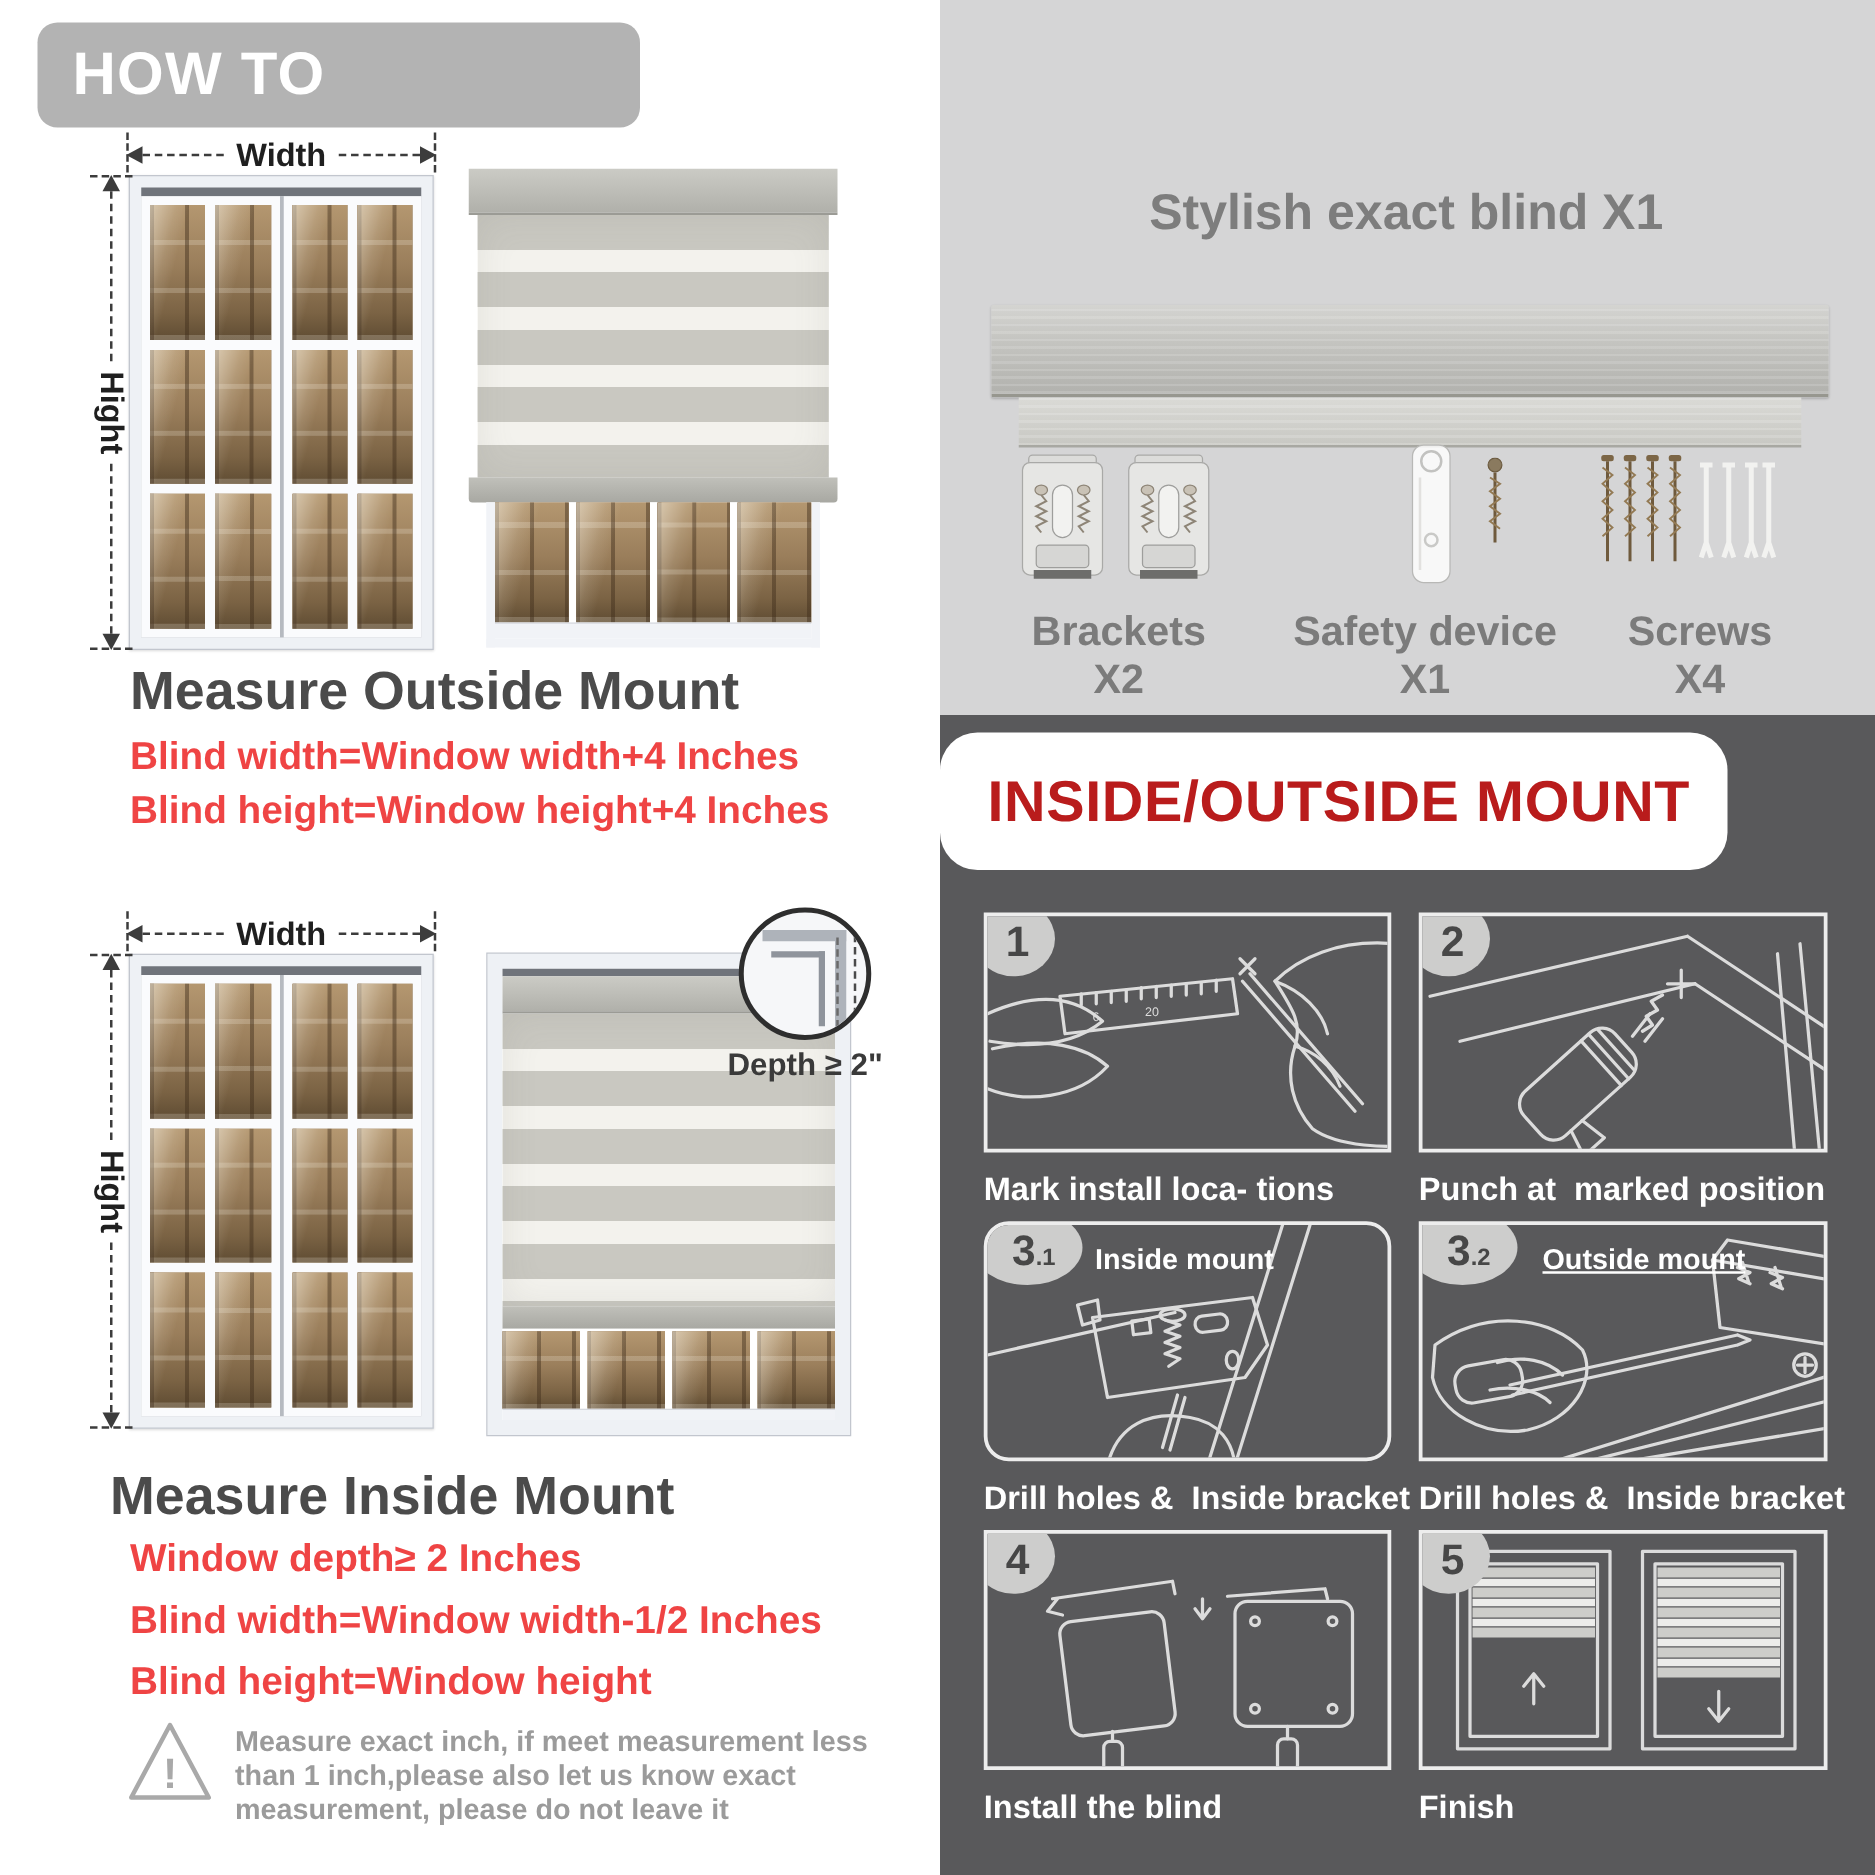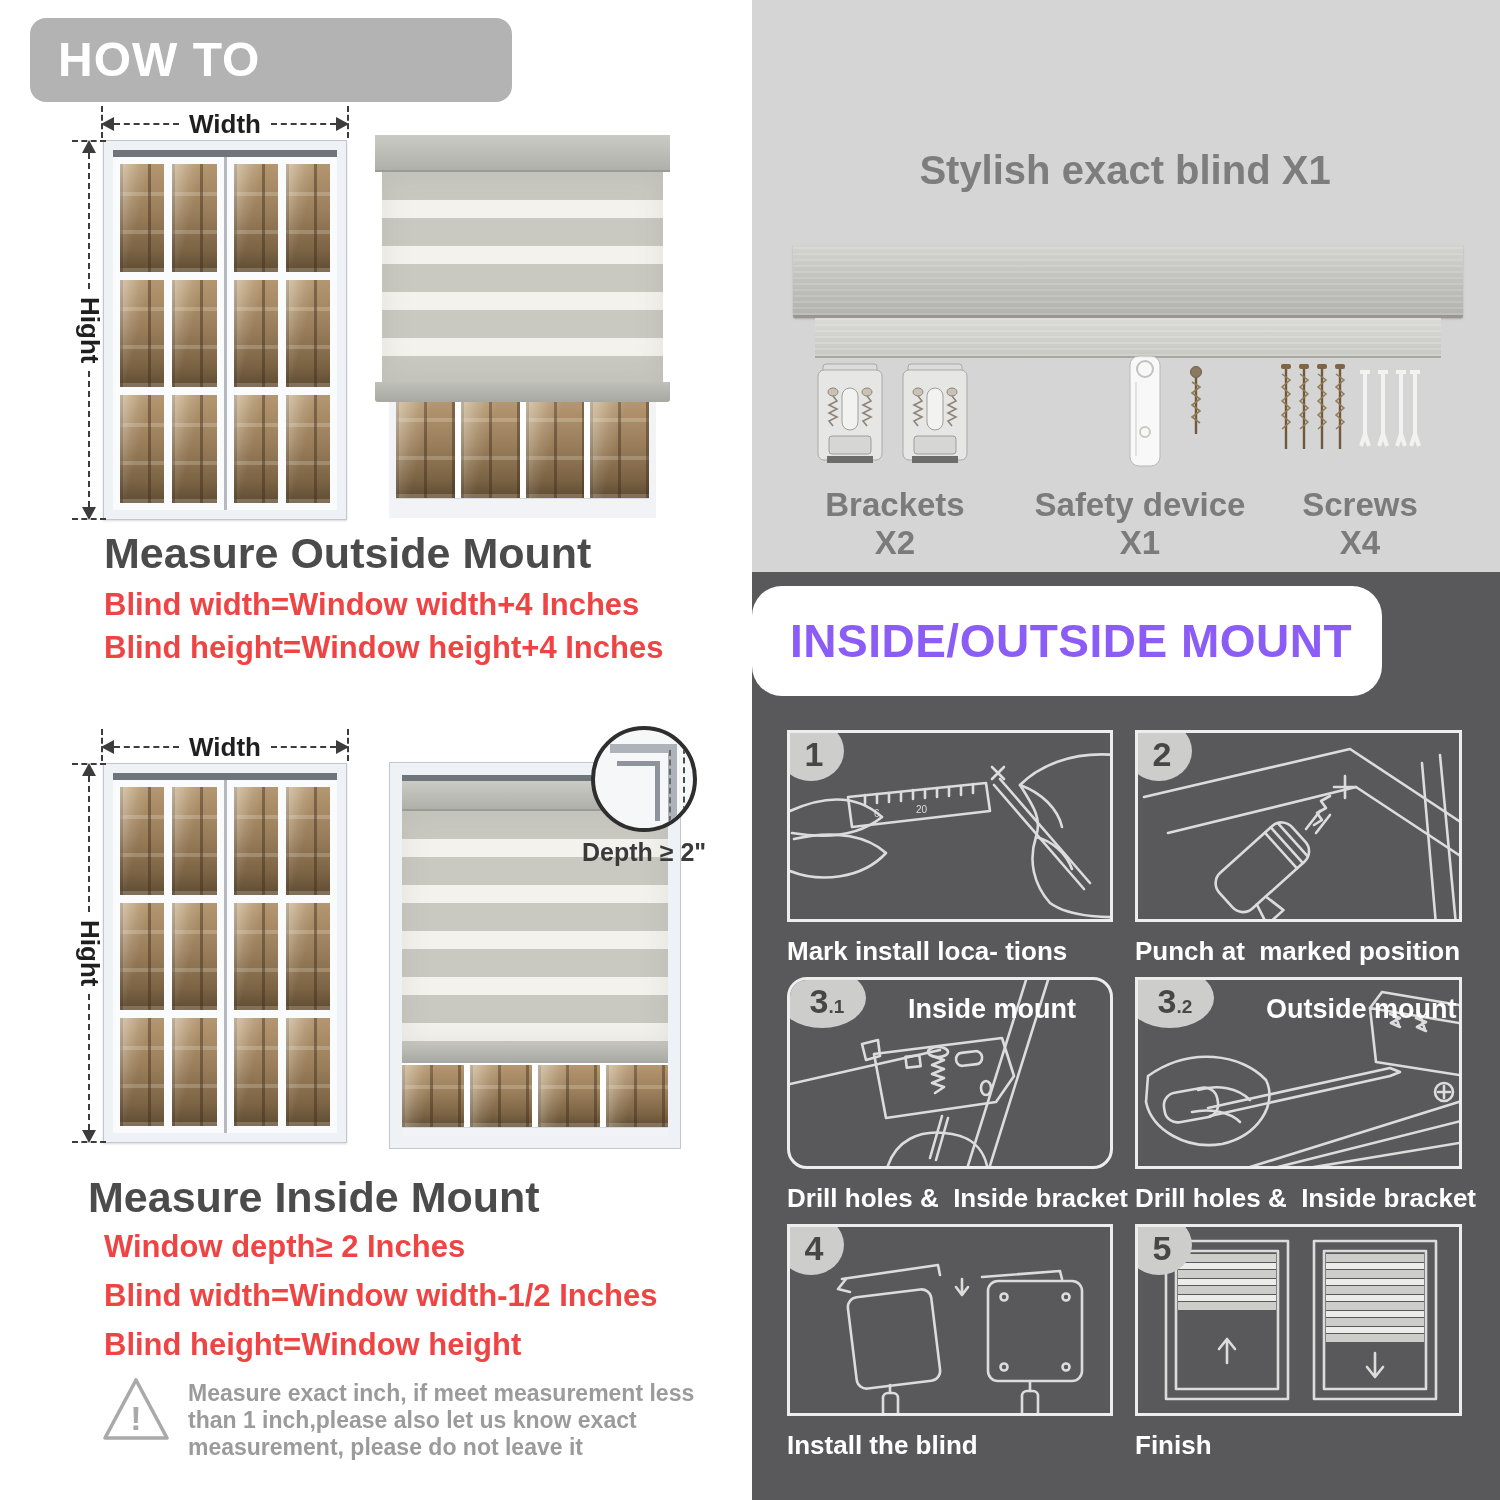--- a/index.html
+++ b/index.html
@@ -92,31 +92,31 @@
        border-bottom:3px solid #97978f;box-sizing:border-box;box-shadow:0 1px 2px rgba(0,0,0,.2);}
   .fascia{position:absolute;left:63px;top:318px;width:626px;height:40px;
        background:repeating-linear-gradient(0deg, rgba(255,255,255,.16) 0 2px, rgba(0,0,0,0) 2px 6px),
                   linear-gradient(180deg,#dadad6 0%,#c8c8c3 100%);
        border-bottom:2px solid #a8a8a2;box-sizing:border-box;}
   .inc-label{position:absolute;top:486px;text-align:center;font-weight:700;font-size:33px;color:#7b7b7b;}
 
   
   .mnt{position:absolute;left:752px;top:572px;width:748px;height:928px;background:#59595b;}
   .pill-white2{position:absolute;left:0;top:14px;width:630px;height:110px;background:#ffffff;border-radius:30px;
-               color:#8b5cf6;font-weight:700;font-size:46px;line-height:110px;padding-left:38px;
+               color:#b91c1c;font-weight:700;font-size:46px;line-height:110px;padding-left:38px;
                letter-spacing:.5px;box-sizing:border-box;}
   .panel{position:absolute;width:326px;height:192px;border:3px solid #ededed;box-sizing:border-box;
          overflow:hidden;}
   .panel svg{position:absolute;left:0;top:0;}
   .badge{position:absolute;left:-12px;top:-12px;width:66px;height:60px;background:#cdcdcc;border-radius:50%;
          color:#474747;font-weight:700;font-size:34px;line-height:66px;text-align:center;
          padding-left:6px;box-sizing:border-box;}
   .badge.wide{width:88px;padding-left:10px;}
   .badge .sub{font-size:19px;font-weight:700;}
-  .p-label{position:absolute;left:86px;top:14px;color:#ffffff;font-weight:700;font-size:27px;margin-left:32px;}
+  .p-label{position:absolute;left:86px;top:14px;color:#ffffff;font-weight:700;font-size:23px;}
   .caption{position:absolute;color:#ffffff;font-weight:700;font-size:26px;white-space:pre-wrap;}
 
   .art{stroke:#dcdcdc;stroke-width:2.6;fill:none;stroke-linecap:round;stroke-linejoin:round;}
 </style>
 </head>
 <body>
 
 <div id="page">
 
   <div class="lcol">
@@ -415,21 +415,21 @@
           <path d="M282,34 l5,16 M278,38 l10,4 l-9,5 l9,4"></path>
           <circle cx="306" cy="112" r="9"></circle>
           <path d="M300,112 h12 M306,106 v12"></path>
           <path d="M70,128 L252,88 M72,136 L252,96 M252,88 l10,4 l-10,4"></path>
           <rect x="26" y="110" width="54" height="30" rx="13" transform="rotate(-10 53 125)"></rect>
           <path d="M10,96 C52,66 104,74 128,100 C140,124 120,156 84,164 C48,170 14,150 8,122 Z"></path>
           <path d="M60,110 C80,104 100,108 112,120 M54,132 C72,128 92,132 102,142"></path>
         </g>
       </svg>
       <div class="badge wide"><span>3</span><span class="sub">.2</span></div>
-      <div class="p-label" style="left:96px;">Outside mount</div>
+      <div class="p-label" style="left:96px;text-decoration:underline;">Outside mount</div>
     </div>
     <div class="caption" style="left:383px;top:611px;">Drill holes &amp;  Inside bracket</div>
 
     <div class="panel" style="left:35px;top:652px;">
       <svg width="326" height="192" viewBox="0 0 326 192">
         <g class="art">
           <path d="M52,52 L148,38 L150,48"></path>
           <path d="M56,52 l-8,10 l12,3"></path>
           <g transform="rotate(-7 104 112)">
             <rect x="62" y="66" width="84" height="92" rx="10"></rect>

